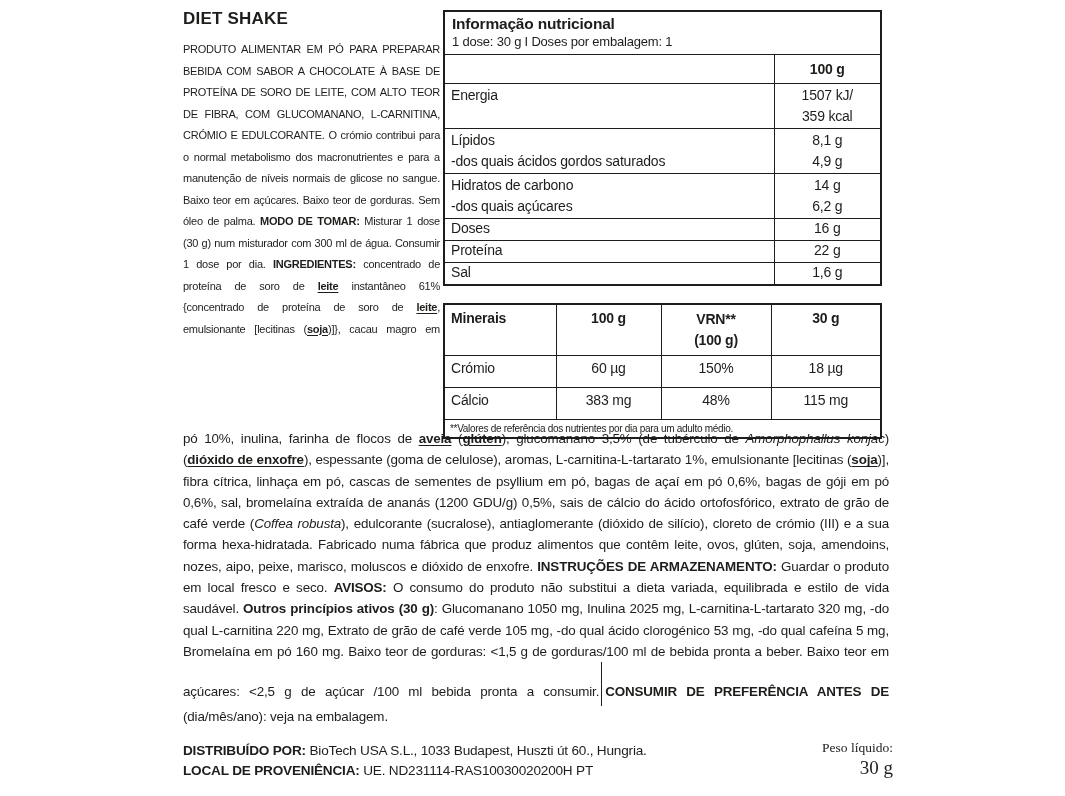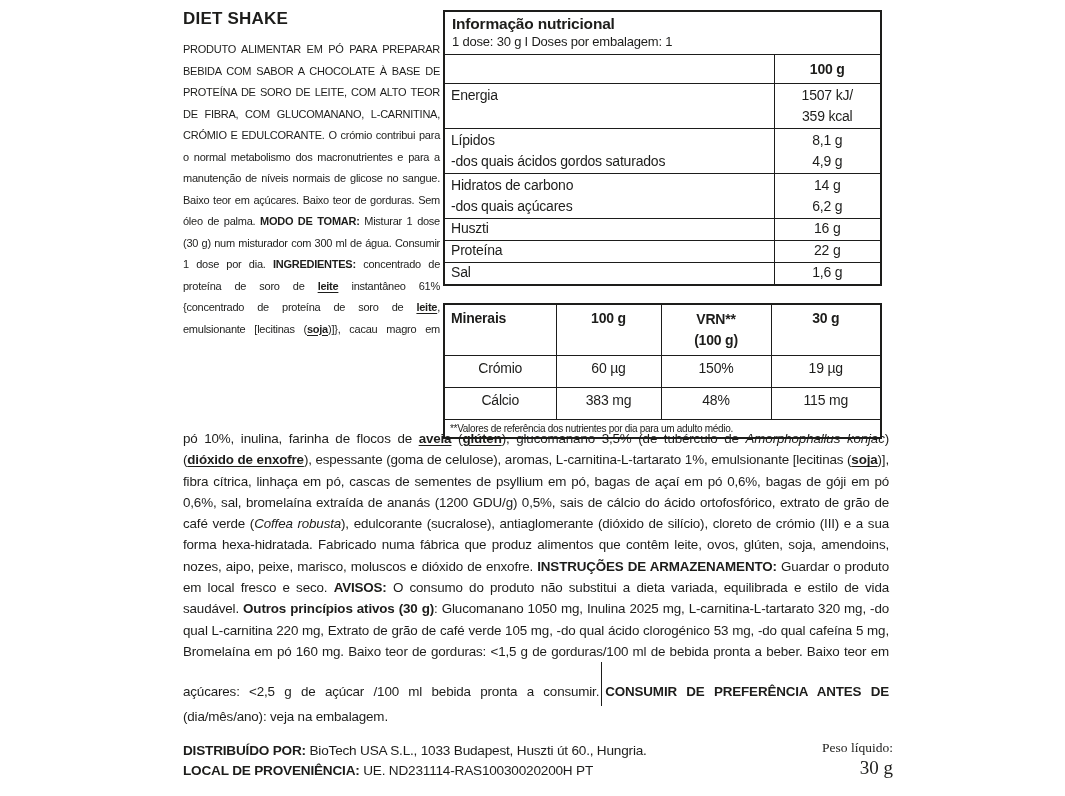--- a/index.html
+++ b/index.html
@@ -50,21 +50,21 @@
   .lab{ text-align:left;}
   .val{ text-align:center;}
   .bold{font-weight:bold;}
   tr.r-colhead td{height:26px;vertical-align:middle;}
   tr.r-2line td{height:41px;}
   tr.r-1line td{height:19px;}
   .cellline{display:block;line-height:21px;}
 
   .mtable td{padding:4px 6px;}
   tr.m-head td{height:40px;font-weight:bold;vertical-align:top;line-height:19px;}
-  tr.m-row td{height:23px;text-align:center;}
+  tr.m-row td{height:23px;}
   .m-c{text-align:center;}
   .m-foot td{font-size:10px;padding:3px 5px;letter-spacing:-.3px;}
 
   
   .footer-left{position:absolute;left:183px;top:741px;width:660px;font-size:13.6px;line-height:20px;letter-spacing:-.2px;}
   .footer-left .b{font-weight:bold;}
   .weight{position:absolute;right:172px;top:740px;text-align:right;font-family:Liberation Serif, serif;}
   .wl{font-size:13.5px;line-height:16px;}
   .wv{font-size:19px;line-height:24px;}
 </style>
@@ -118,21 +118,21 @@
         <td class="lab">
           <span class="cellline">Hidratos de carbono</span>
           <span class="cellline">-dos quais açúcares</span>
         </td>
         <td class="val">
           <span class="cellline">14 g</span>
           <span class="cellline">6,2 g</span>
         </td>
       </tr>
       <tr class="r-1line">
-        <td class="lab">Huszti</td>
+        <td class="lab">Doses</td>
         <td class="val">16 g</td>
       </tr>
       <tr class="r-1line">
         <td class="lab">Proteína</td>
         <td class="val">22 g</td>
       </tr>
       <tr class="r-1line">
         <td class="lab">Sal</td>
         <td class="val">1,6 g</td>
       </tr>
@@ -155,21 +155,21 @@
         <td class="m-c">
           <span class="cellline">VRN**</span>
           <span class="cellline">(100 g)</span>
         </td>
         <td class="m-c">30 g</td>
       </tr>
       <tr class="m-row">
         <td class="lab">Crómio</td>
         <td class="m-c">60 µg</td>
         <td class="m-c">150%</td>
-        <td class="m-c">19 µg</td>
+        <td class="m-c">18 µg</td>
       </tr>
       <tr class="m-row">
         <td class="lab">Cálcio</td>
         <td class="m-c">383 mg</td>
         <td class="m-c">48%</td>
         <td class="m-c">115 mg</td>
       </tr>
       <tr class="m-foot">
         <td colspan="4">**Valores de referência dos nutrientes por dia para um adulto médio.</td>
       </tr>

